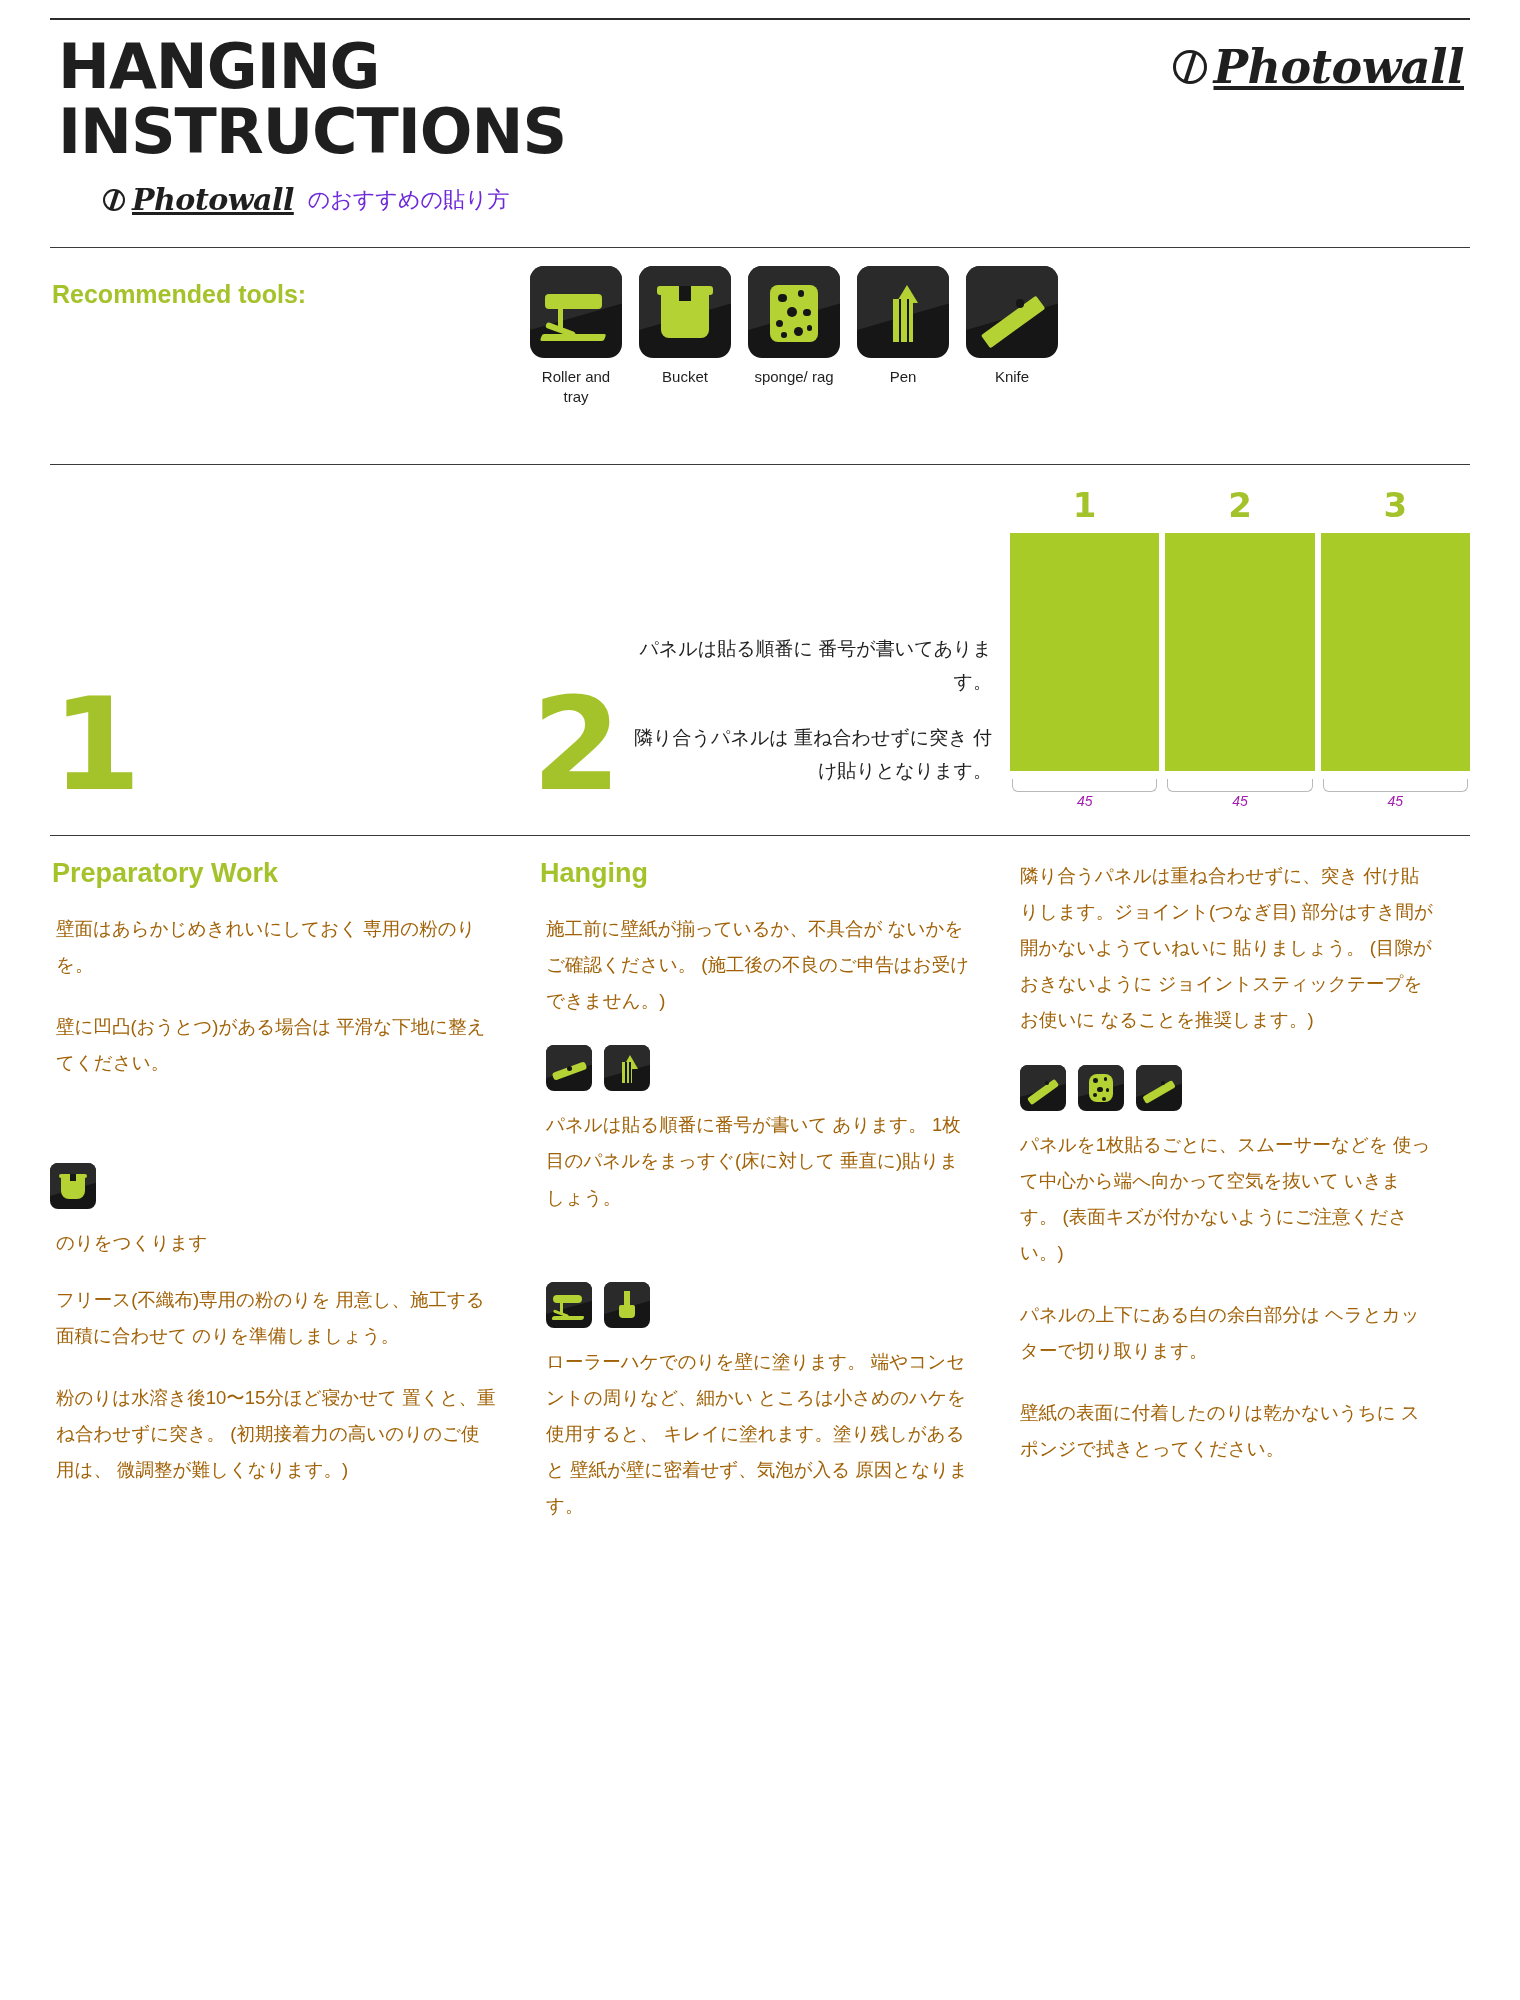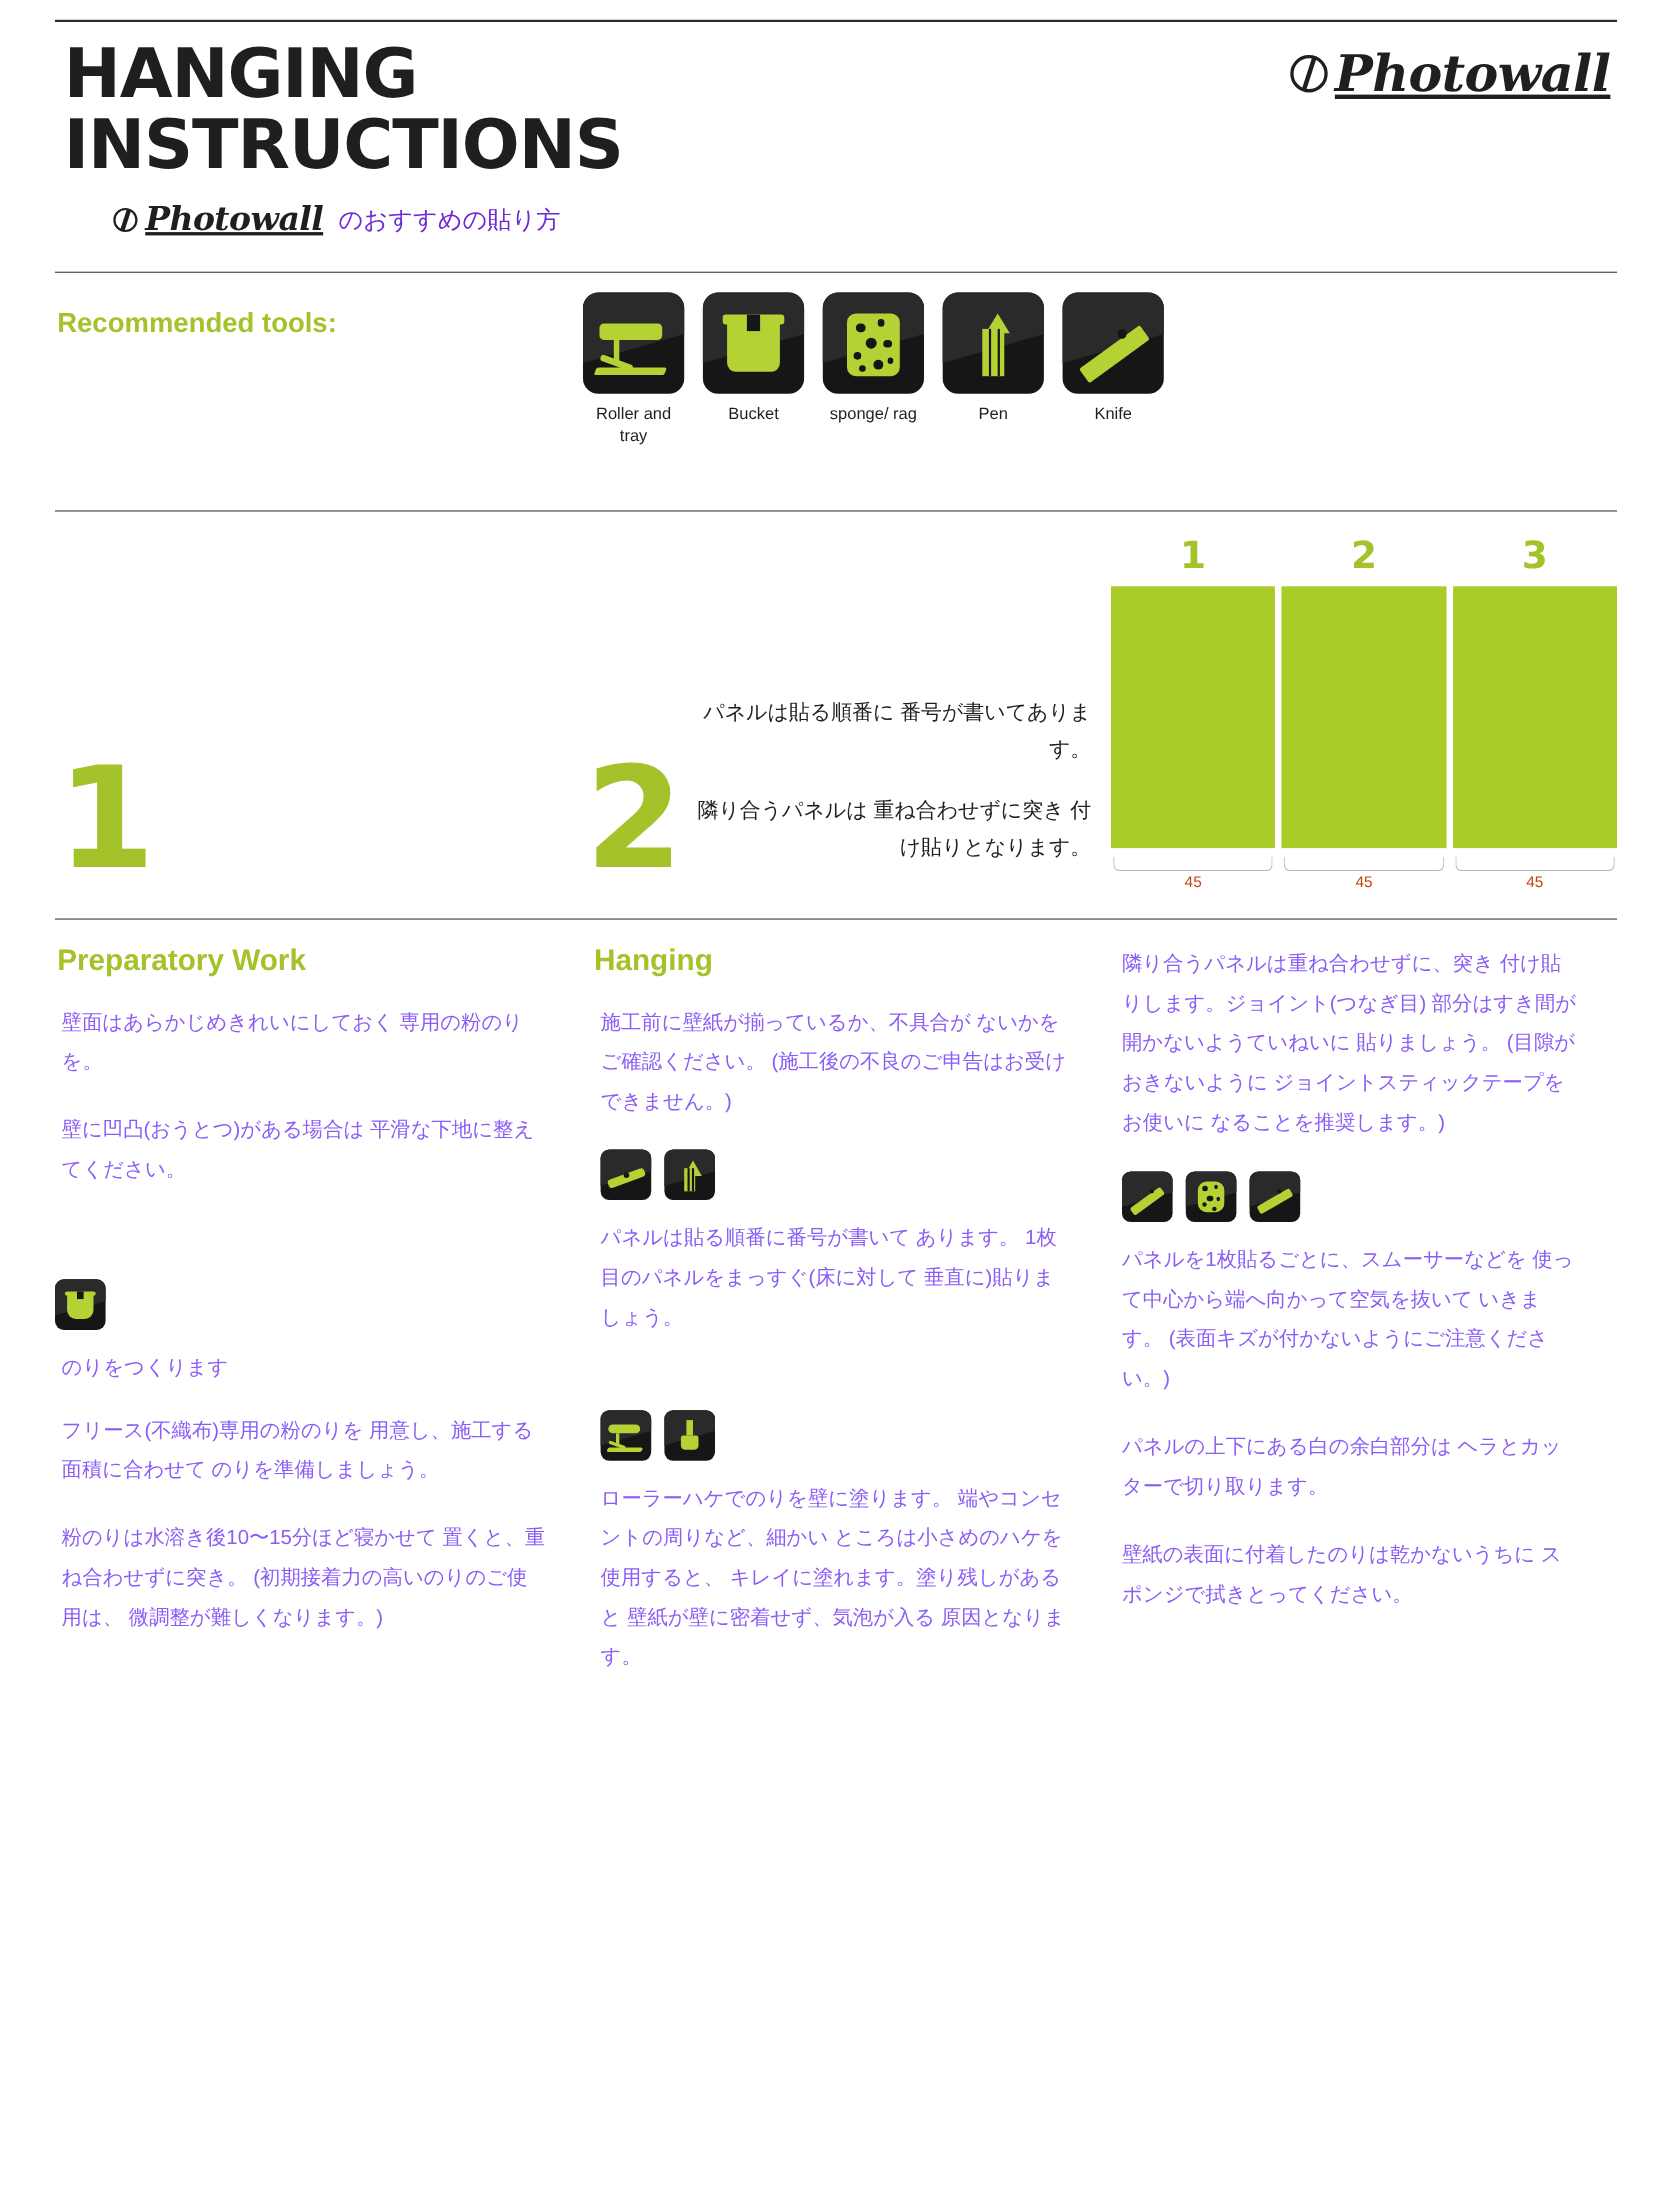--- a/index.html
+++ b/index.html
@@ -216,21 +216,22 @@
     display: flex;
     gap: 6px;
     margin-top: 4px;
   }
   .measure .m {
     flex: 1;
     text-align: center;
     position: relative;
     padding-top: 18px;
     font-size: 14px;
-    color: #c2410c;
+    color: #a21caf;
+    font-style: italic;
   }
   .measure .m::before {
     content: "";
     position: absolute;
     left: 2px; right: 2px; top: 4px;
     height: 12px;
     border: 1.5px solid #b9b9b9;
     border-top: none;
     border-radius: 0 0 6px 6px;
   }
@@ -250,21 +251,21 @@
     font-size: 27px;
     font-weight: bold;
     margin: 0 0 22px;
     padding-left: 2px;
   }
   .col.c2, .col.c3 { padding-left: 8px; }
   .col p {
     font-size: 18.5px;
     line-height: 1.95;
     margin: 0 0 26px;
-    color: #8b5cf6;
+    color: #a16207;
   }
   .col p.tight { margin-bottom: 0; }
   .col .lead { font-weight: normal; margin-bottom: 20px; }
   .col.c1 p { padding-left: 6px; }
   .col.c2 p, .col.c2 .mini-row { padding-left: 8px; }
   .col.c3 p, .col.c3 .mini-row { padding-left: 2px; }
 
   .spacer-36 { height: 36px; }
   .spacer-20 { height: 20px; }
 

